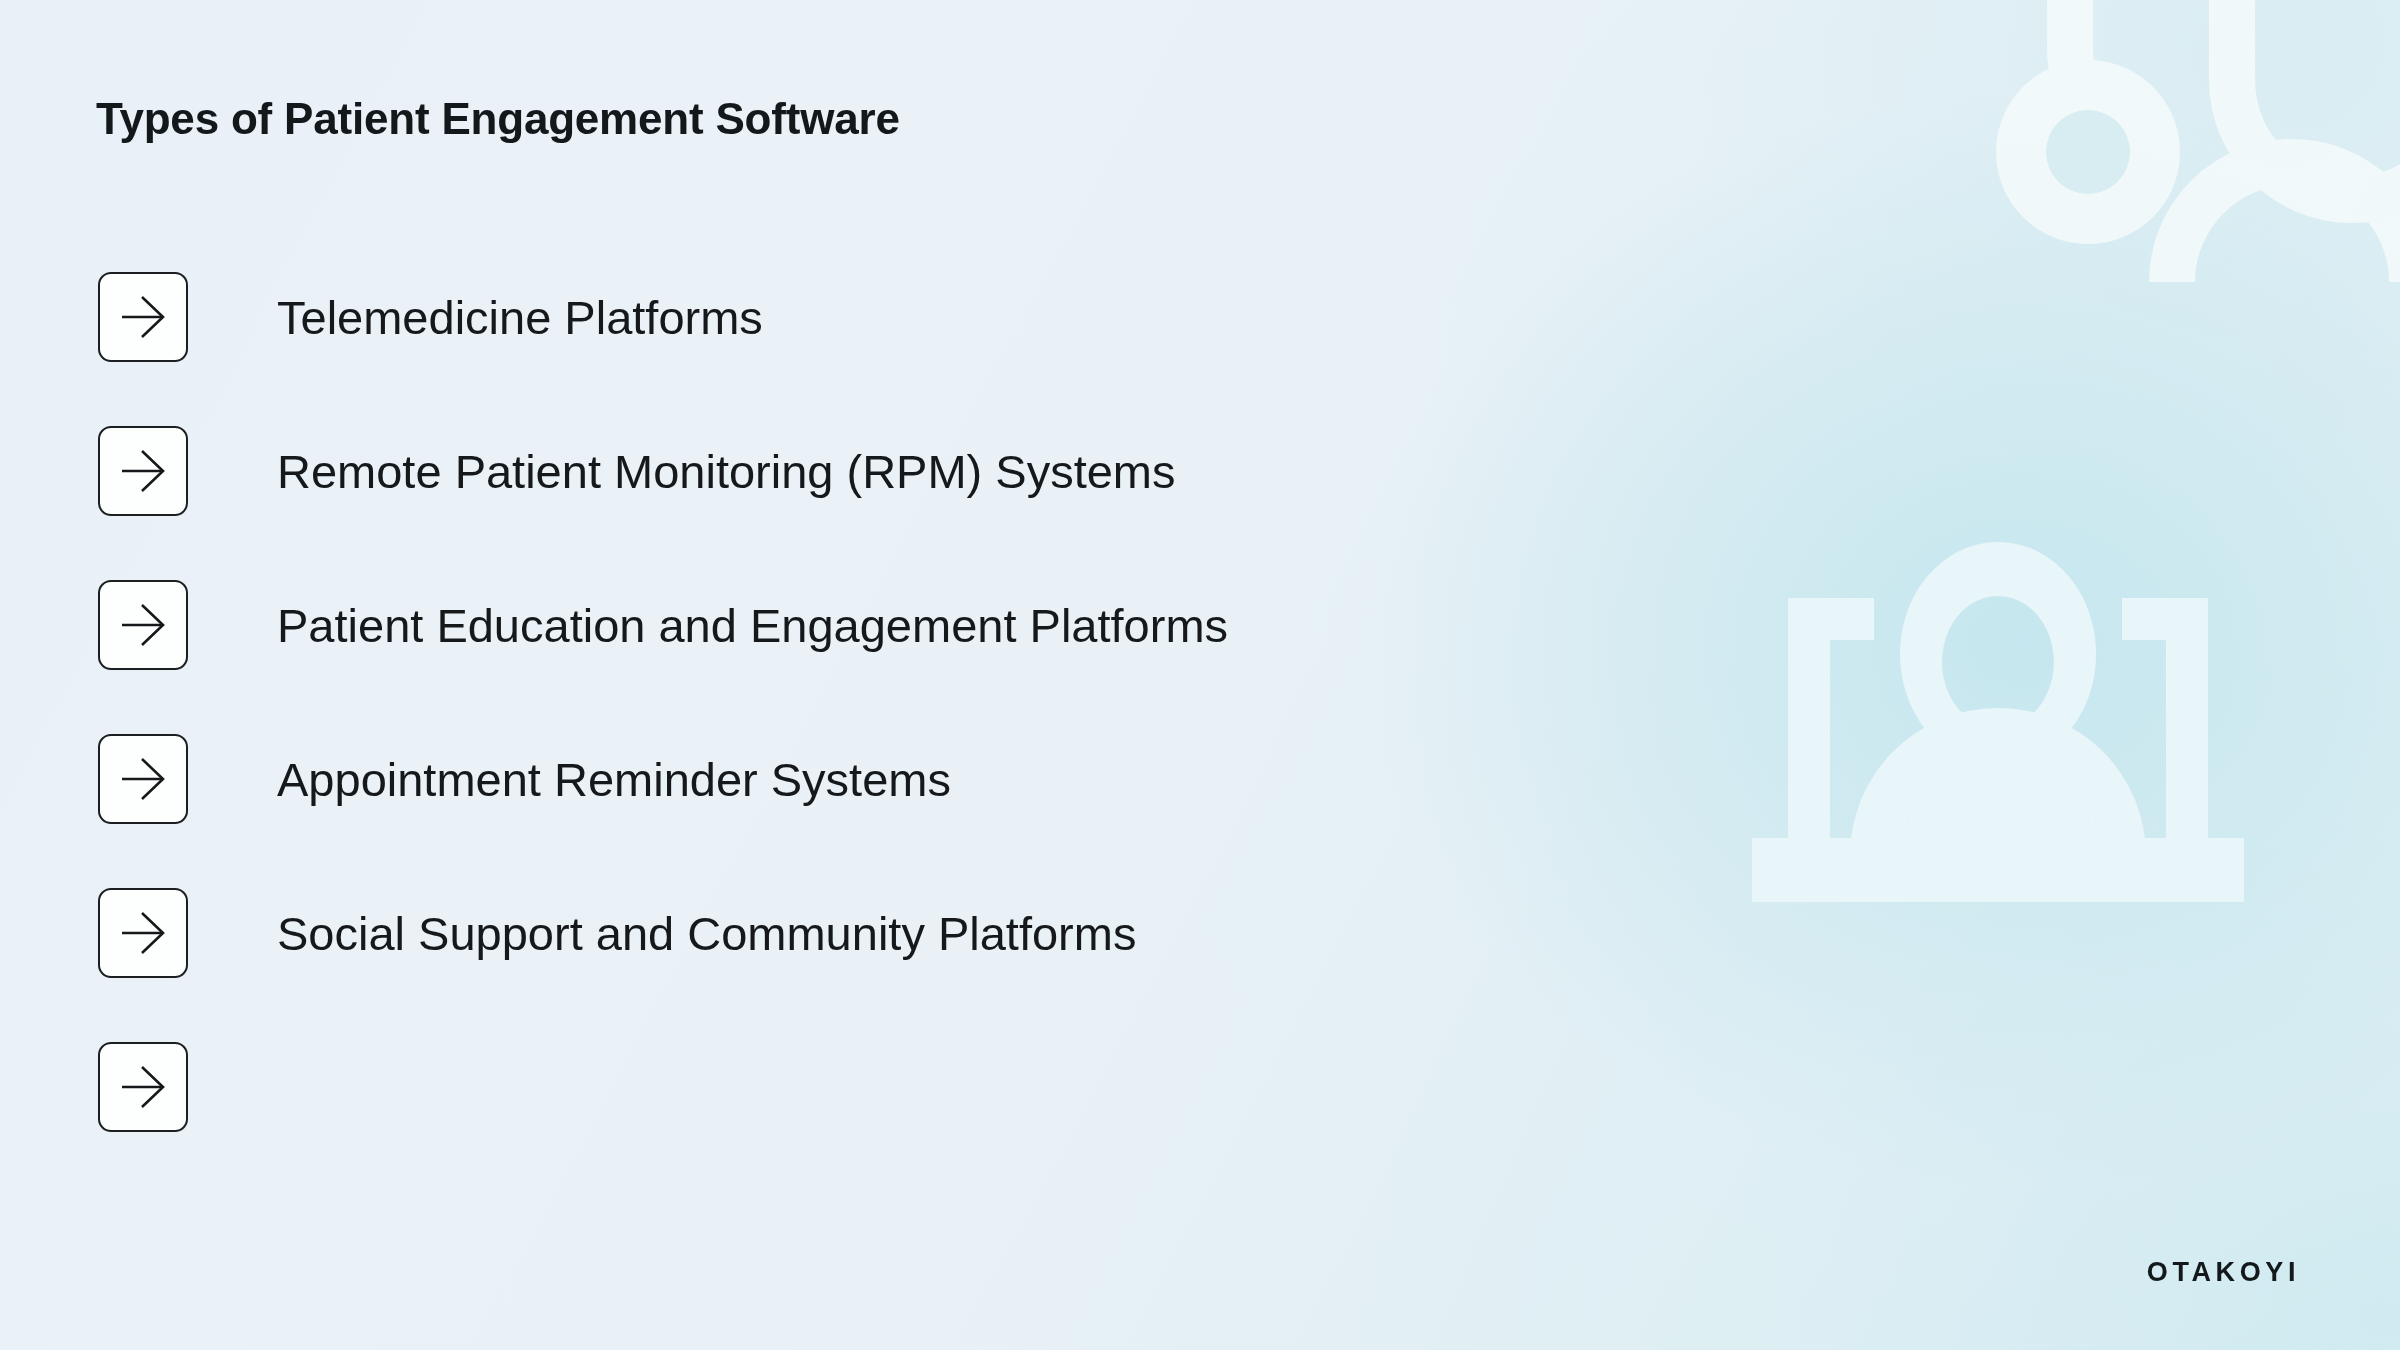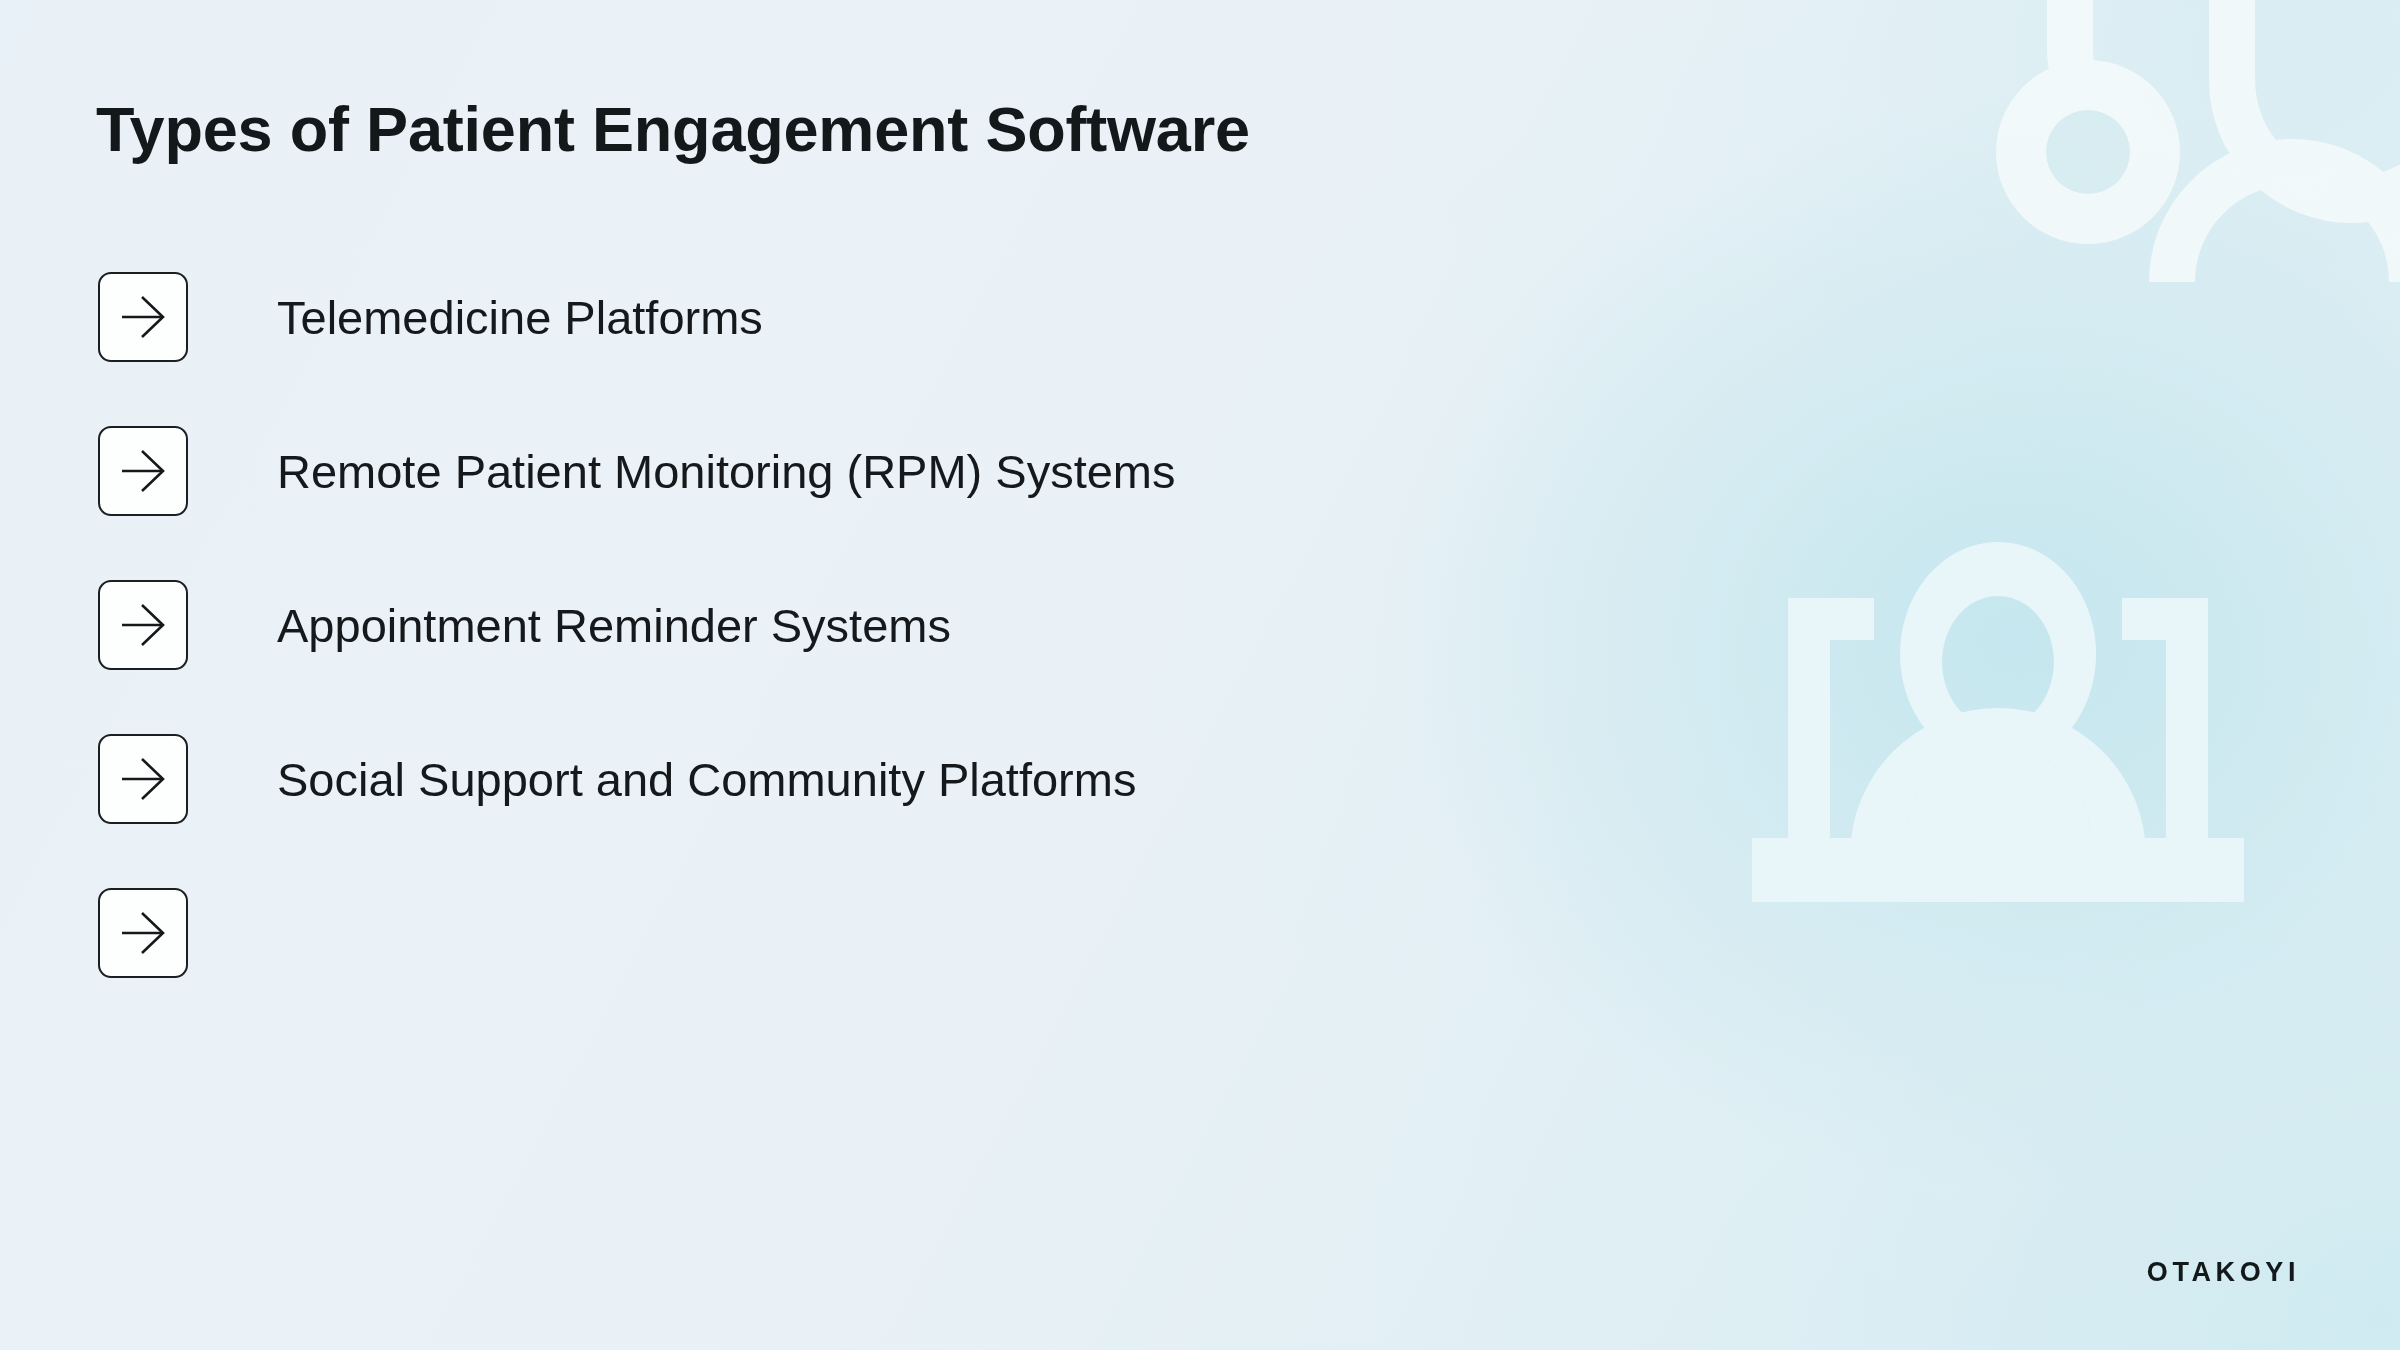--- a/index.html
+++ b/index.html
@@ -43,21 +43,21 @@
     height: 418px;
     opacity: 0.95;
   }
 
   
   #title {
     position: absolute;
     left: 96px;
     top: 94px;
     margin: 0;
-    font-size: 63px;
+    font-size: 44px;
     line-height: 1.14;
     font-weight: 700;
     letter-spacing: -0.2px;
     color: #13181b;
     white-space: nowrap;
   }
 
   
   #list {
     position: absolute;
@@ -168,20 +168,31 @@
         <svg viewBox="0 0 56 56" width="56" height="56" aria-hidden="true">
           <g fill="none" stroke="#16191b" stroke-width="2.6" stroke-linecap="butt" stroke-linejoin="miter">
             <line x1="7" y1="28" x2="48" y2="28"></line>
             <polyline points="27,8 48,28 27,48"></polyline>
           </g>
         </svg>
       </span>
       <span class="item-label">Remote Patient Monitoring (RPM) Systems</span>
     </li>
 
+    <li class="list-item">
+      <span class="arrow-box">
+        <svg viewBox="0 0 56 56" width="56" height="56" aria-hidden="true">
+          <g fill="none" stroke="#16191b" stroke-width="2.6" stroke-linecap="butt" stroke-linejoin="miter">
+            <line x1="7" y1="28" x2="48" y2="28"></line>
+            <polyline points="27,8 48,28 27,48"></polyline>
+          </g>
+        </svg>
+      </span>
+      <span class="item-label">Patient Education and Engagement Platforms</span>
+    </li>
 
     <li class="list-item">
       <span class="arrow-box">
         <svg viewBox="0 0 56 56" width="56" height="56" aria-hidden="true">
           <g fill="none" stroke="#16191b" stroke-width="2.6" stroke-linecap="butt" stroke-linejoin="miter">
             <line x1="7" y1="28" x2="48" y2="28"></line>
             <polyline points="27,8 48,28 27,48"></polyline>
           </g>
         </svg>
       </span>

